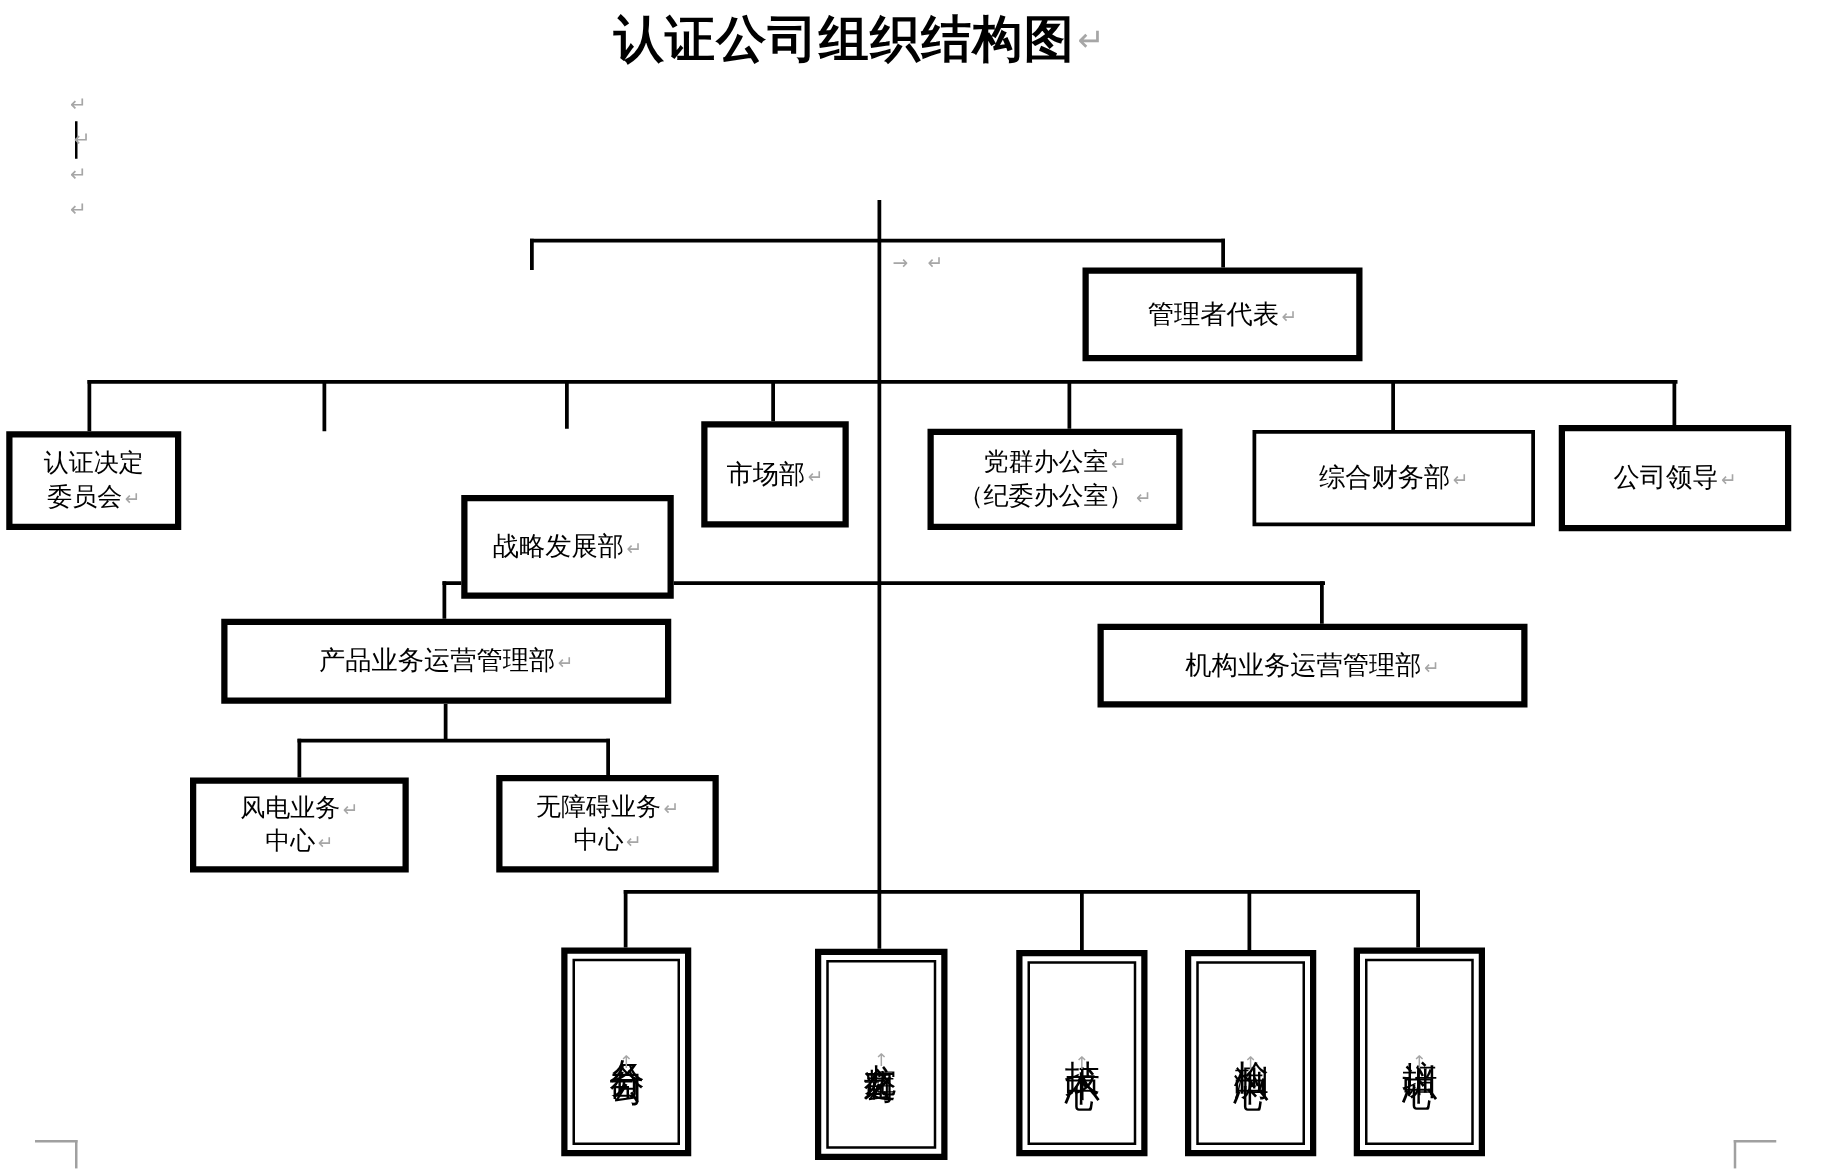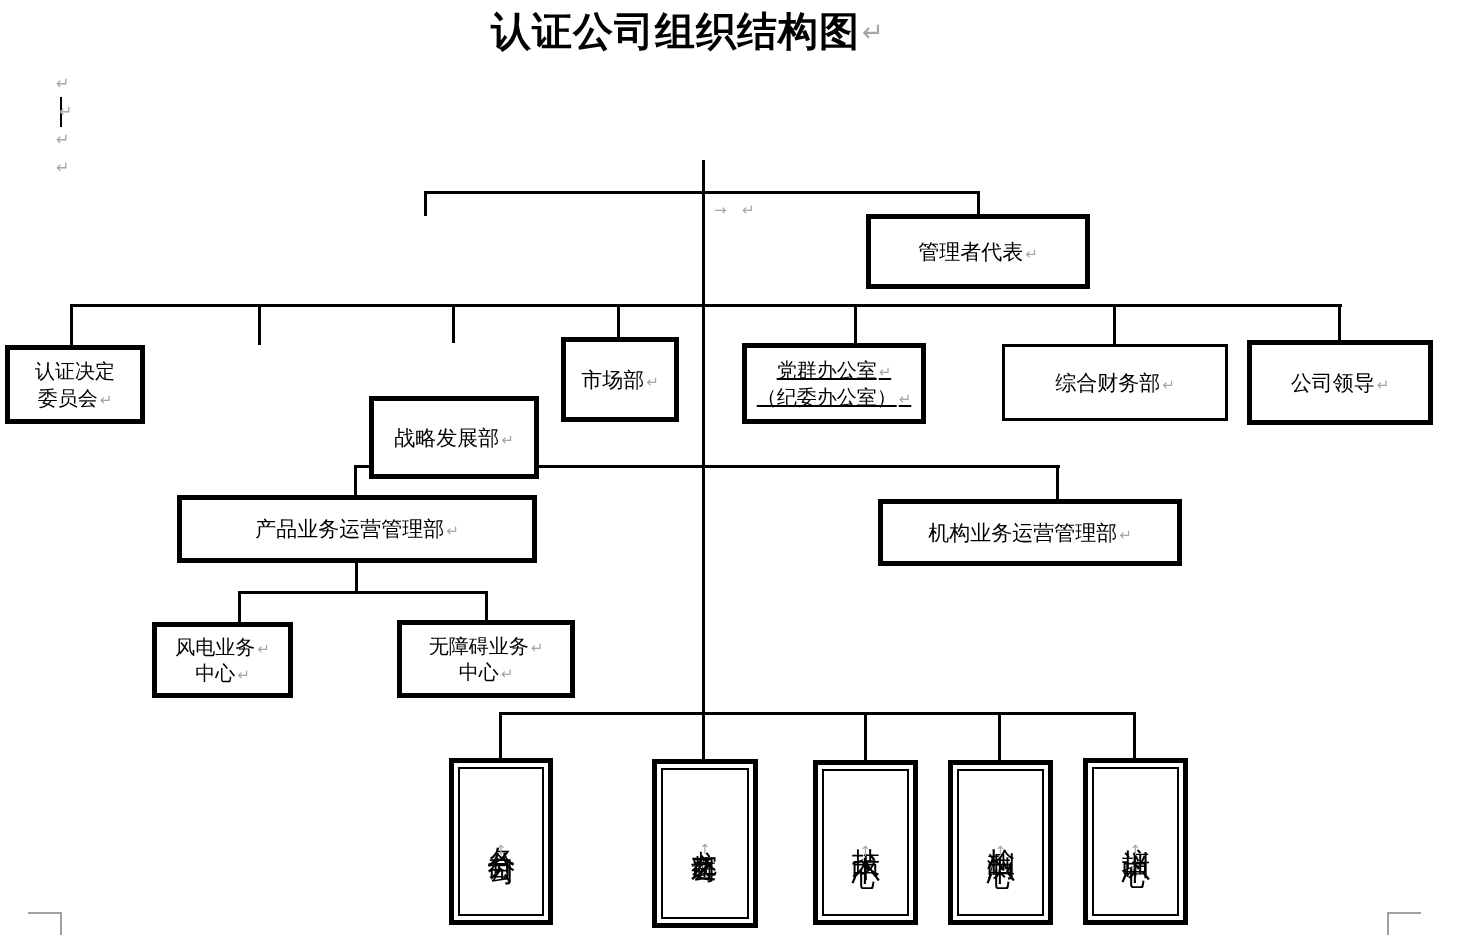--- a/index.html
+++ b/index.html
@@ -100,41 +100,41 @@
       <div><span>认证决定</span></div>
       <div><span>委员会</span><span class="mark">↵</span></div>
     </div>
   </div>
   <div class="node" style="left:369px;top:361px;width:170px;height:83px;margin-top:35px;">
     <span><span>战略发展部</span><span class="mark">↵</span></span>
   </div>
   <div class="node" style="left:561px;top:337px;width:118px;height:85px;">
     <span><span>市场部</span><span class="mark">↵</span></span>
   </div>
-  <div class="node two" style="left:742px;top:343px;width:184px;height:81px;text-decoration:underline;">
+  <div class="node two" style="left:742px;top:343px;width:204px;height:81px;">
     <div>
       <div><span>党群办公室</span><span class="mark">↵</span></div>
       <div><span>（纪委办公室）</span><span class="mark">↵</span></div>
     </div>
   </div>
   <div class="node thin" style="left:1002px;top:344px;width:226px;height:77px;">
     <span><span>综合财务部</span><span class="mark">↵</span></span>
   </div>
   <div class="node" style="left:1247px;top:340px;width:186px;height:85px;">
     <span><span>公司领导</span><span class="mark">↵</span></span>
   </div>
 
   <div class="node" style="left:177px;top:495px;width:360px;height:68px;">
     <span><span>产品业务运营管理部</span><span class="mark">↵</span></span>
   </div>
-  <div class="node" style="left:878px;top:499px;width:304px;height:67px;">
+  <div class="node" style="left:878px;top:499px;width:344px;height:67px;">
     <span><span>机构业务运营管理部</span><span class="mark">↵</span></span>
   </div>
 
-  <div class="node two" style="left:152px;top:622px;width:141px;height:76px;text-align:center;">
+  <div class="node two" style="left:152px;top:622px;width:175px;height:76px;text-align:center;">
     <div>
       <div><span>风电业务</span><span class="mark">↵</span></div>
       <div><span>中心</span><span class="mark">↵</span></div>
     </div>
   </div>
   <div class="node two" style="left:397px;top:620px;width:178px;height:78px;">
     <div>
       <div><span>无障碍业务</span><span class="mark">↵</span></div>
       <div><span>中心</span><span class="mark">↵</span></div>
     </div>

